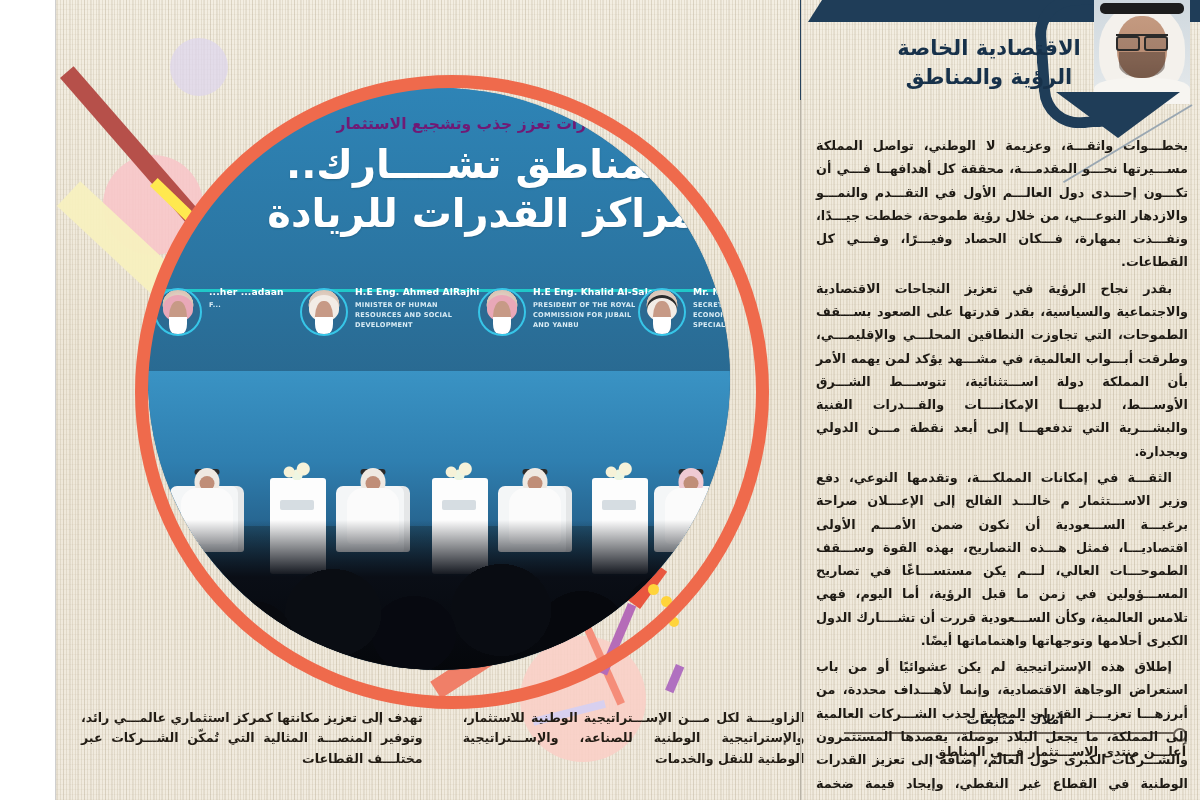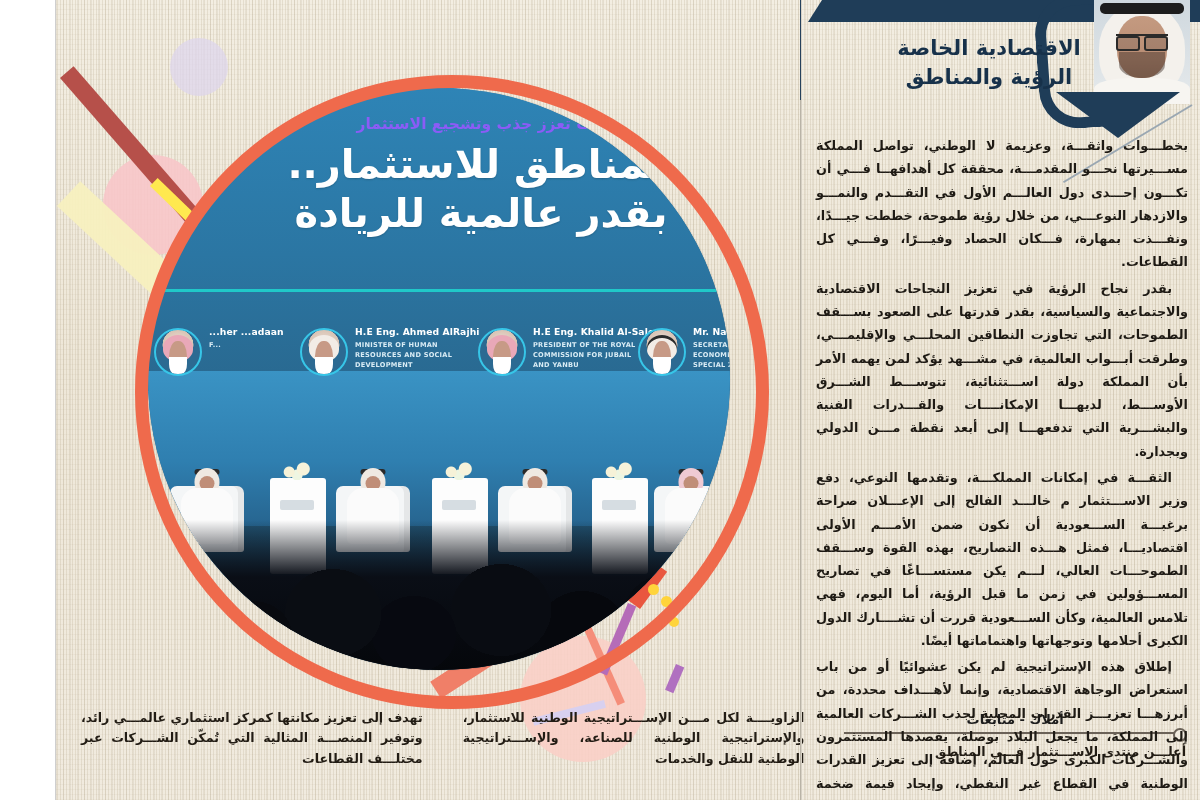--- a/index.html
+++ b/index.html
@@ -111,37 +111,37 @@
     position:absolute;left:0;top:0;width:100%;height:52%;
     background:linear-gradient(180deg,#2e84b6 0%,#2b76a3 55%,#29688f 100%);
   }
   .teal-line{
     position:absolute;left:0;top:34.5%;width:100%;height:3px;
     background:#1fd7d0;opacity:.85;
   }
 
   
   .poster-kicker{
-    position:absolute;right:12px;top:27px;width:440px;
-    text-align:center;color:#8b5cf6;font-size:15.5px;font-weight:700;
+    position:absolute;right:12px;top:27px;width:480px;
+    text-align:center;color:#701a75;font-size:15.5px;font-weight:700;
     letter-spacing:.2px;direction:rtl;
   }
   .poster-h1{
     position:absolute;right:0px;top:52px;width:498px;
     text-align:center;color:#ffffff;font-weight:900;
     font-size:40px;line-height:1.22;direction:rtl;letter-spacing:-.5px;
     text-shadow:0 1px 2px rgba(0,0,0,.18);
   }
 
   
   .speakers{
     position:absolute;left:0;right:0;top:196px;height:78px;z-index:4;
     direction:ltr;
   }
-  .spk{position:absolute;top:0;display:flex;align-items:flex-start;gap:7px;margin-top:40px;}
+  .spk{position:absolute;top:0;display:flex;align-items:flex-start;gap:7px;}
   .spk-ava{
     width:44px;height:44px;border-radius:50%;flex:0 0 44px;margin-top:4px;
     background:radial-gradient(circle at 50% 34%,#efe2d8 0%,#d8c3b4 42%,#2c6a92 43%,#2c6a92 100%);
     border:2px solid #37c6e8;position:relative;overflow:hidden;
   }
   .spk-ava::before{ 
     content:"";position:absolute;left:7px;top:5px;width:30px;height:26px;
     border-radius:50% 50% 44% 44%;background:#f2ece6;
   }
   .spk-ava::after{ 
@@ -334,22 +334,22 @@
   <div class="deco dot-y2"></div>
   <div class="deco dot-y3"></div>
 
   <div class="photo-circle">
     <div class="poster-bg"></div>
     <div class="poster-top"></div>
     <div class="teal-line"></div>
 
     <div class="poster-kicker">امتيازات تعزز جذب وتشجيع الاستثمار</div>
     <div class="poster-h1">
-      <div>المناطق للاستثمار..</div>
-      <div>بقدر عالمية للريادة</div>
+      <div>المناطق تشــــارك..</div>
+      <div>مراكز القدرات للريادة</div>
     </div>
 
     <div class="speakers">
       <div class="spk" style="left:6px;">
         <div class="spk-ava pink-g"></div>
         <div class="spk-txt">
           <div class="spk-name">...her ...adaan</div>
           <div class="spk-role">F...</div>
         </div>
       </div>

